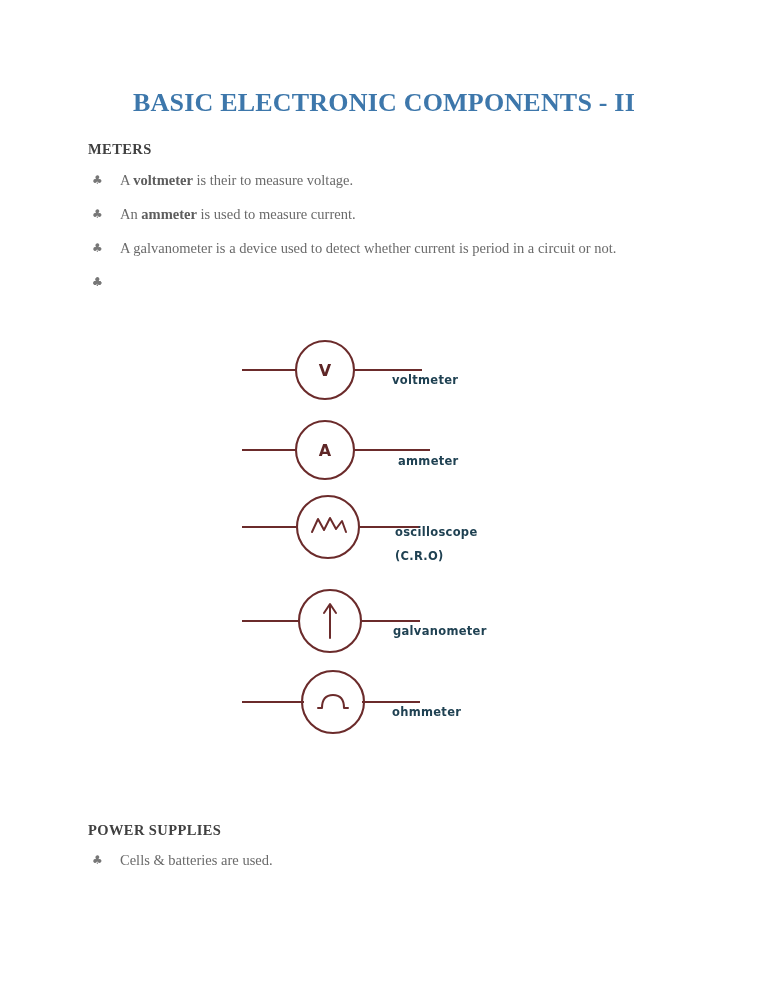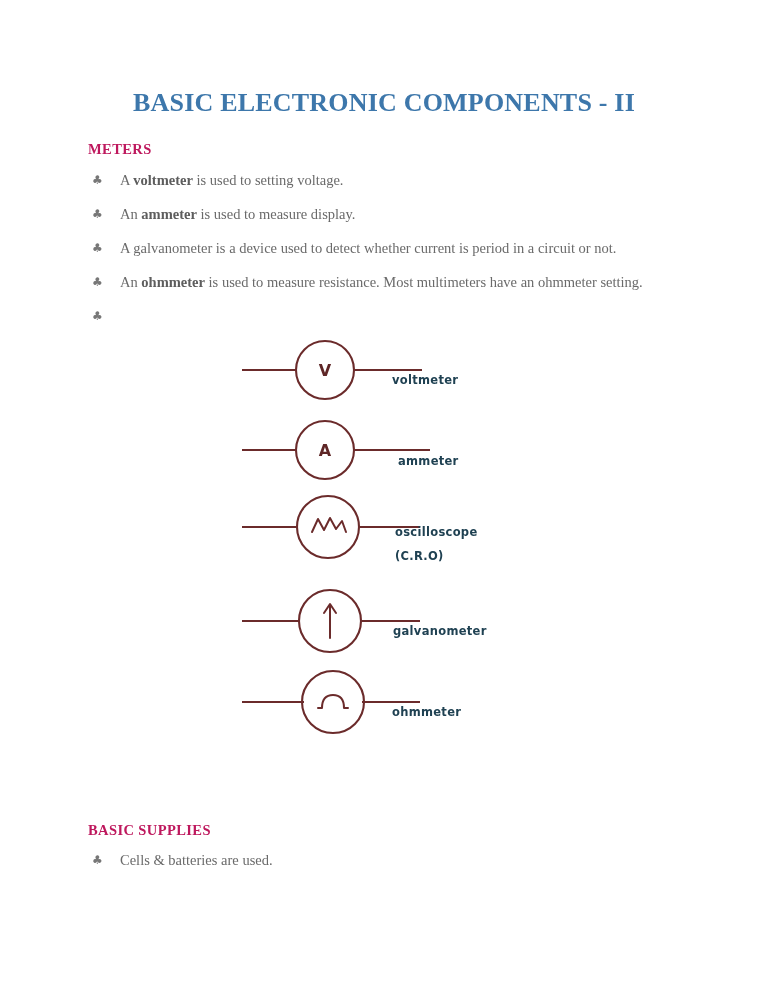--- a/index.html
+++ b/index.html
@@ -38,21 +38,21 @@
   }
 
   
   .section-heading {
     position: absolute;
     left: 88px;
     font-family: "Liberation Serif", serif;
     font-weight: bold;
     font-size: 14.5px;
     letter-spacing: 0.4px;
-    color: #be185d;
+    color: #404040;
   }
   .section-heading.meters { top: 141px; }
   .section-heading.power  { top: 822px; }
 
   
   .bullet-list {
     position: absolute;
     left: 92px;
     width: 600px;
   }
@@ -121,43 +121,40 @@
 
   <div class="doc-title">BASIC ELECTRONIC COMPONENTS - II</div>
 
   <div class="section-heading meters">METERS</div>
 
   <div class="bullet-list meters-list">
 
     <div class="bullet-row">
       <span class="bullet-glyph">♣</span>
       <span class="bullet-text">
-        <span>A </span><b>voltmeter</b><span> is used to setting voltage.</span>
-      </span>
-    </div>
-
-    <div class="bullet-row">
-      <span class="bullet-glyph">♣</span>
-      <span class="bullet-text">
-        <span>An </span><b>ammeter</b><span> is used to measure display.</span>
+        <span>A </span><b>voltmeter</b><span> is their to measure voltage.</span>
+      </span>
+    </div>
+
+    <div class="bullet-row">
+      <span class="bullet-glyph">♣</span>
+      <span class="bullet-text">
+        <span>An </span><b>ammeter</b><span> is used to measure current.</span>
       </span>
     </div>
 
     <div class="bullet-row">
       <span class="bullet-glyph">♣</span>
       <span class="bullet-text">
         <span>A galvanometer is a device used to detect whether current is period in a circuit or not.</span><b></b><span></span>
       </span>
     </div>
 
     <div class="bullet-row">
       <span class="bullet-glyph">♣</span>
-      <span class="bullet-text">
-        <span>An </span><b>ohmmeter</b><span> is used to measure resistance. Most multimeters have an ohmmeter setting.</span>
-      </span>
     </div>
 
     <div class="bullet-row">
       <span class="bullet-glyph">♣</span>
     </div>
 
   </div>
 
   <div id="diagram">
     <svg width="310" height="430" viewBox="0 0 310 430" xmlns="http://www.w3.org/2000/svg">
@@ -202,21 +199,21 @@
         <line class="wire" x1="12" y1="377" x2="74" y2="377"></line>
         <line class="wire" x1="132" y1="377" x2="190" y2="377"></line>
         <circle class="circle-body" cx="103" cy="377" r="31"></circle>
         <path class="inner-mark" d="M 88 383 L 92 383 Q 92 370 103 370 Q 114 370 114 383 L 118 383"></path>
         <text class="sym-label" x="162" y="391">ohmmeter</text>
       </g>
 
     </svg>
   </div>
 
-  <div class="section-heading power">BASIC SUPPLIES</div>
+  <div class="section-heading power">POWER SUPPLIES</div>
 
   <div class="bullet-list power-list">
     <div class="bullet-row">
       <span class="bullet-glyph">♣</span>
       <span class="bullet-text">
         <span>Cells &amp; batteries are used.</span><b></b><span></span>
       </span>
     </div>
   </div>
 

